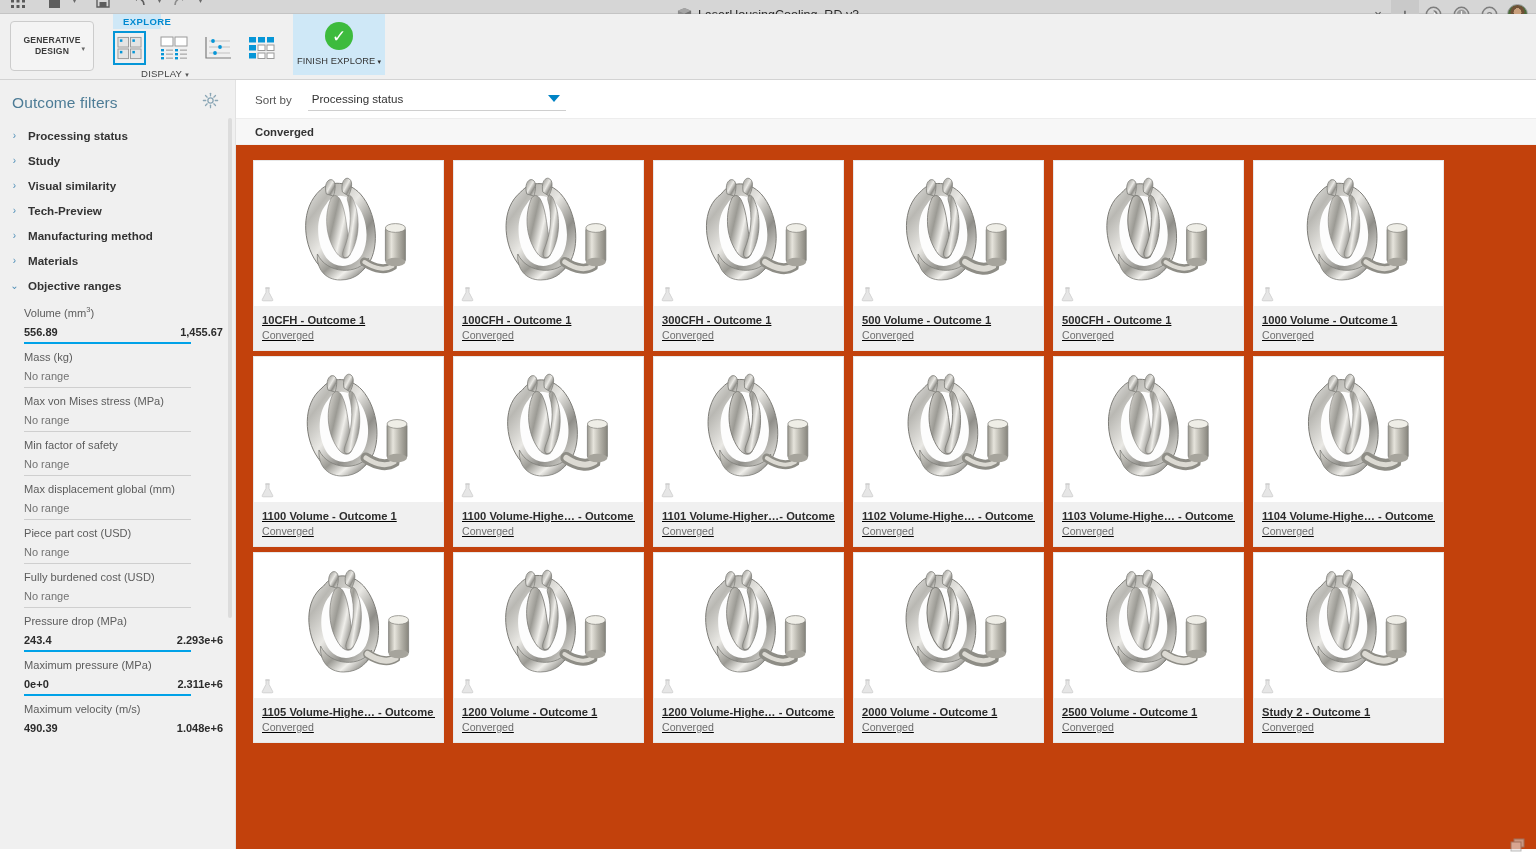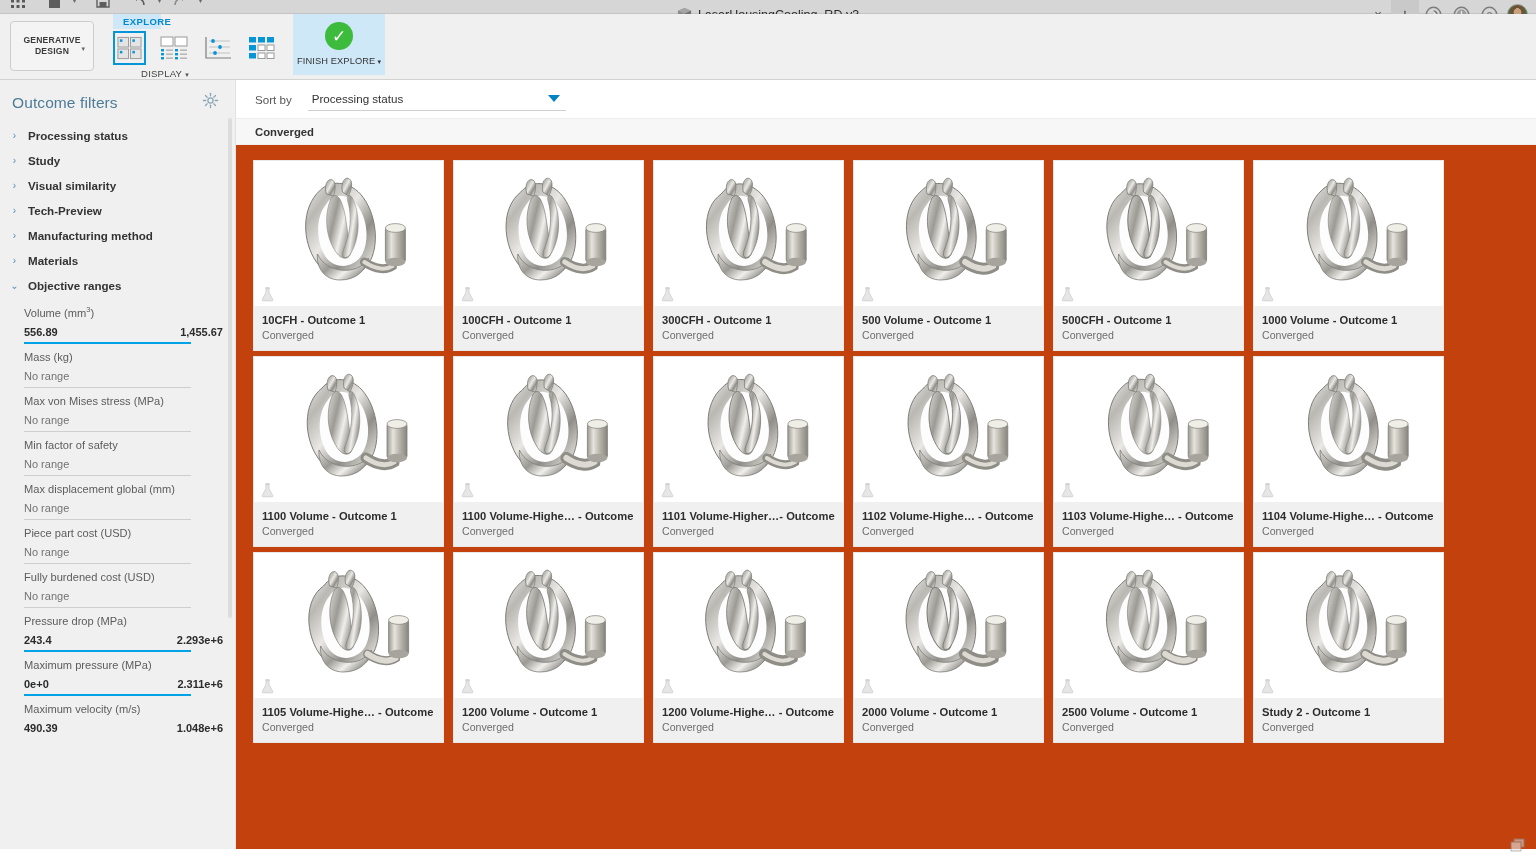--- a/index.html
+++ b/index.html
@@ -170,21 +170,21 @@
     display: grid; grid-template-columns: repeat(6, 191px);
     column-gap: 9px; row-gap: 5px;
   }
   .card { width: 191px; background: #fff; border: 1px solid #e8e8e8; }
   .thumb {
     height: 145px; background: #ffffff; position: relative; overflow: hidden;
     display: flex; align-items: center; justify-content: center;
   }
   .thumb svg { display: block; }
   .flask { position: absolute; left: 7px; bottom: 4px; opacity: .55; }
-  .card-foot { background: #f0f0f0; padding: 7px 8px 8px 8px; }
+  .card-foot { background: #f0f0f0; padding: 7px 8px 8px 8px; text-decoration: underline; }
   .card-title {
     font-size: 11.2px; font-weight: bold; color: #2d2d2d;
     white-space: nowrap; overflow: hidden; line-height: 14px;
   }
   .card-status { font-size: 10.6px; color: #6e6e6e; margin-top: 2px; line-height: 13px; }
   .corner-icon { position: absolute; right: 11px; bottom: 8px; opacity:.6; }
 </style>
 </head>
 <body>
 

